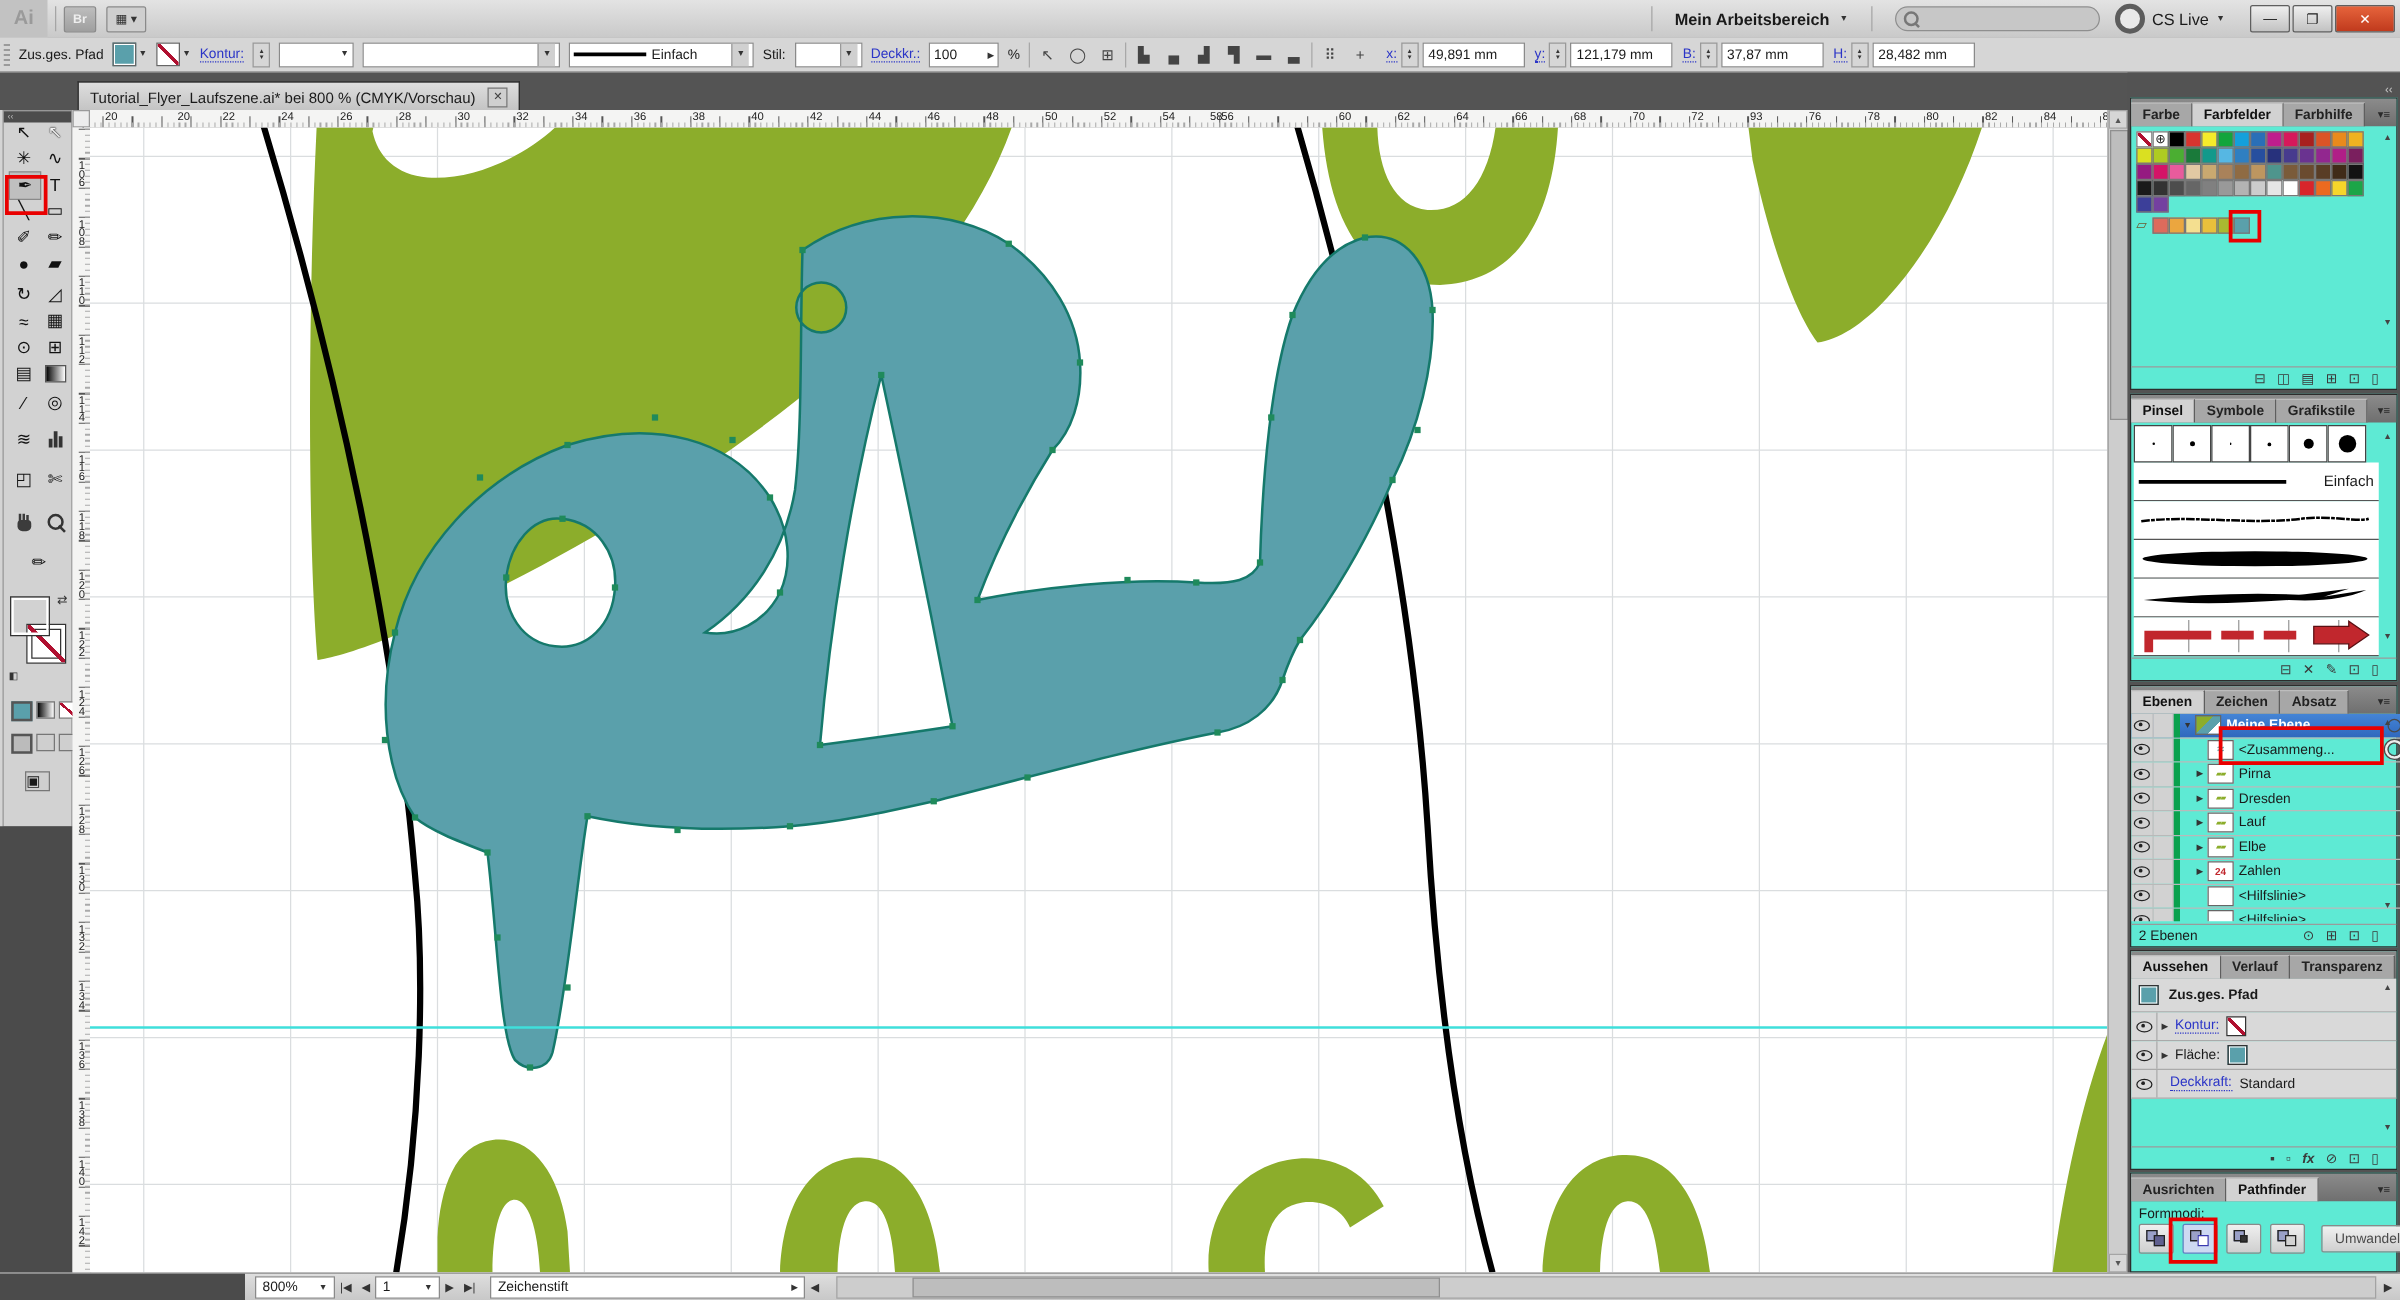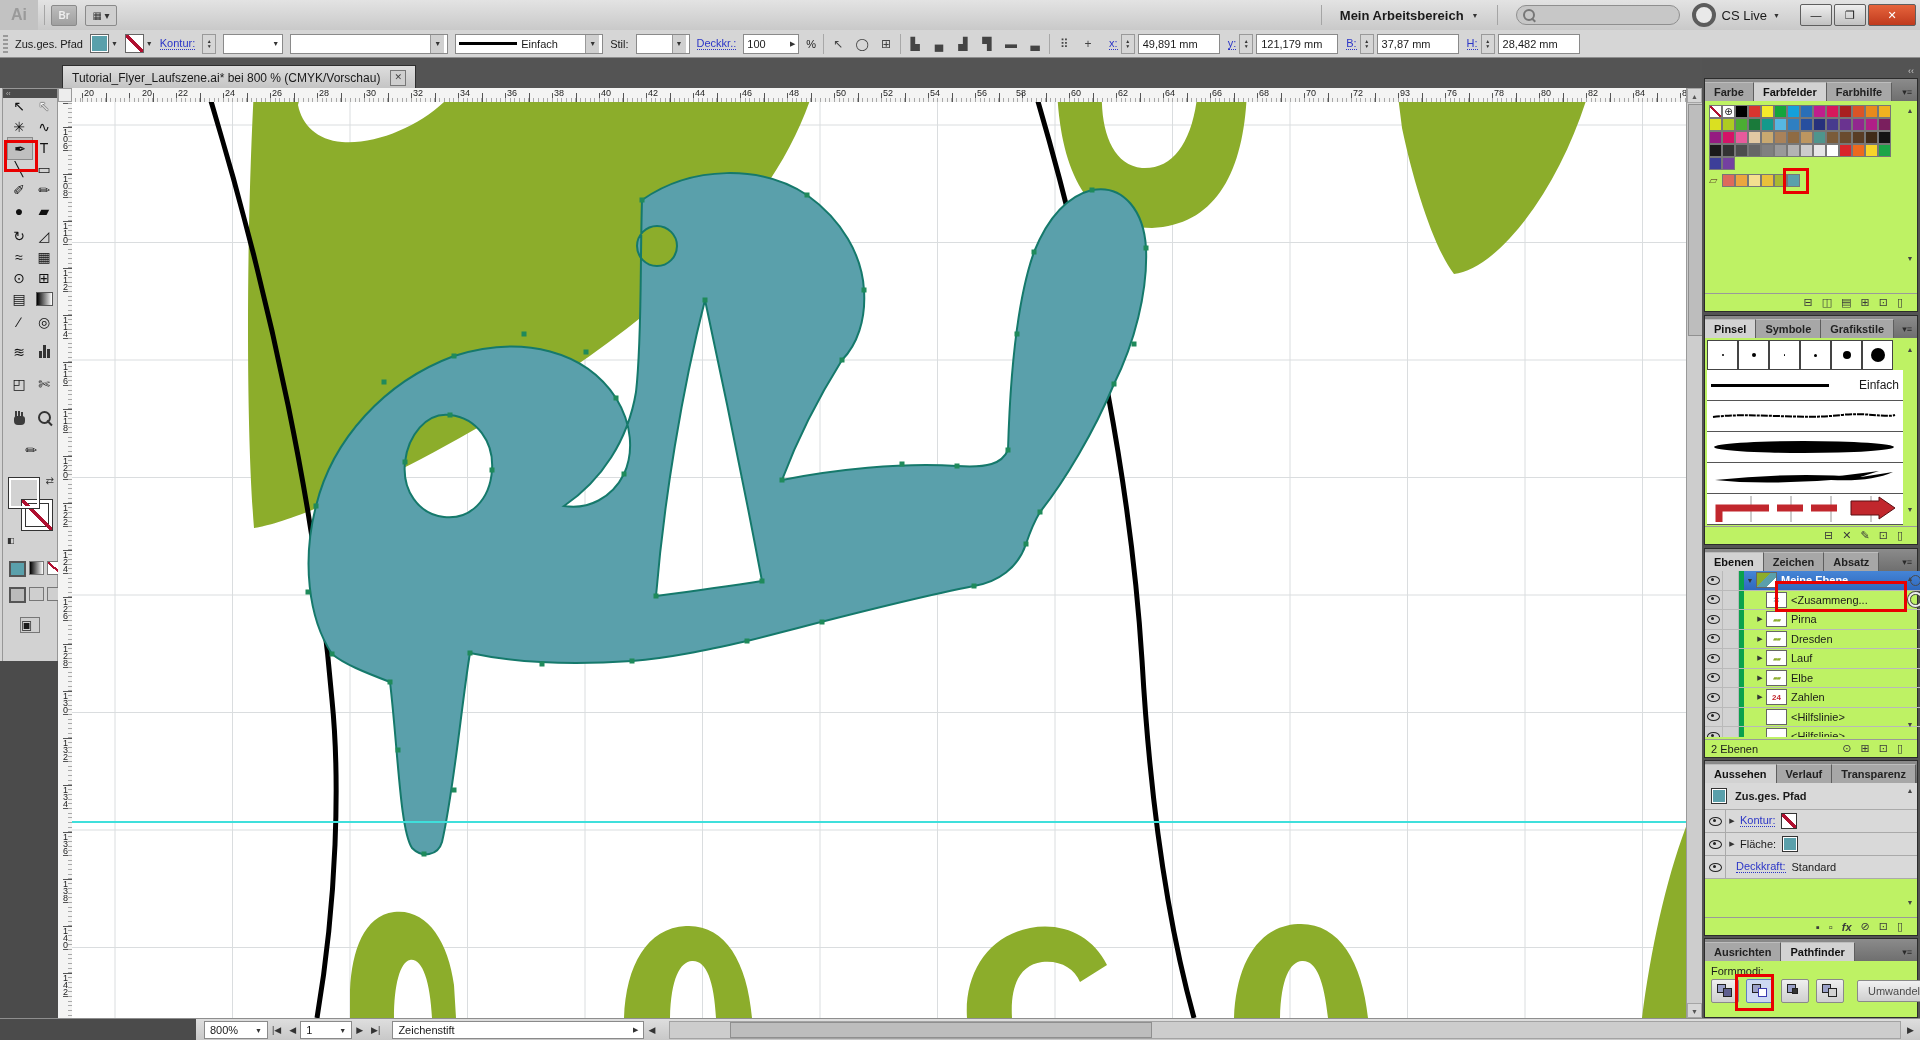--- a/index.html
+++ b/index.html
@@ -99,21 +99,21 @@
           background-size:4px 100%,9px 100%;background-position:right 1px,right 1px;background-repeat:repeat-y;}
   .vr-num{position:absolute;right:4px;font-size:9px;line-height:7px;white-space:pre;text-align:right;color:#222;}
   #page{position:absolute;left:72px;top:102px;width:1614px;height:916px;background:#fff;overflow:hidden;}
   #vscroll{position:absolute;left:1686px;top:88px;width:16px;height:930px;background:#cdcdcd;border-left:1px solid #9a9a9a;box-sizing:border-box;}
   .sbtn{position:absolute;left:0;width:15px;height:15px;font-size:7px;color:#555;text-align:center;line-height:15px;background:#d6d6d6;border:1px solid #a5a5a5;box-sizing:border-box;}
   #vthumb{position:absolute;left:1px;top:16px;width:13px;height:230px;background:#bdbdbd;border:1px solid #909090;}
 
   
   #dockbg{position:absolute;left:1702px;top:58px;width:218px;height:960px;background:#535353;}
   #dock-collapse{position:absolute;left:1702px;top:66px;width:218px;height:11px;color:#ccc;font-size:9px;line-height:11px;text-align:right;padding-right:6px;box-sizing:border-box;}
-  .pgroup{position:absolute;left:1704px;width:214px;background:#bef264;border:1px solid #2c2c2c;box-sizing:border-box;}
+  .pgroup{position:absolute;left:1704px;width:214px;background:#5eead4;border:1px solid #2c2c2c;box-sizing:border-box;}
   .ptabs{height:22px;background:linear-gradient(#8b8b8b,#6f6f6f);display:flex;align-items:flex-end;font-size:11px;font-weight:bold;}
   .ptab{padding:3px 9px 3px;color:#222;background:#a7a7a7;border-right:1px solid #5e5e5e;border-top:1px solid #bdbdbd;}
   .ptab.active{background:#d2d2d2;color:#111;}
   .pmenu{margin-left:auto;color:#2a2a2a;font-size:9px;padding:0 5px 4px;}
   .pscroll{position:absolute;right:1px;font-size:7px;color:#444;width:12px;text-align:center;}
   .pfoot{position:absolute;left:0;bottom:0;width:100%;height:18px;border-top:1px solid #9a9a9a;
          display:flex;align-items:center;justify-content:flex-end;gap:9px;padding:0 14px 0 6px;box-sizing:border-box;}
   .pfoot .fi{color:#3a3a3a;font-size:11px;}
   
   .sw{width:13px;height:13px;box-sizing:border-box;border:1px solid #777;}
@@ -443,21 +443,21 @@
       <div class="hr-num" style="left: 482px;">38</div>
       <div class="hr-num" style="left: 529px;">40</div>
       <div class="hr-num" style="left: 576px;">42</div>
       <div class="hr-num" style="left: 623px;">44</div>
       <div class="hr-num" style="left: 670px;">46</div>
       <div class="hr-num" style="left: 717px;">48</div>
       <div class="hr-num" style="left: 764px;">50</div>
       <div class="hr-num" style="left: 811px;">52</div>
       <div class="hr-num" style="left: 858px;">54</div>
       <div class="hr-num" style="left: 905px;">56</div>
-      <div class="hr-num" style="left: 944px;">58</div>
+      <div class="hr-num" style="left: 896px;">58</div>
       <div class="hr-num" style="left: 999px;">60</div>
       <div class="hr-num" style="left: 1046px;">62</div>
       <div class="hr-num" style="left: 1093px;">64</div>
       <div class="hr-num" style="left: 1140px;">66</div>
       <div class="hr-num" style="left: 1187px;">68</div>
       <div class="hr-num" style="left: 1234px;">70</div>
       <div class="hr-num" style="left: 1281px;">72</div>
       <div class="hr-num" style="left: 1328px;">93</div>
       <div class="hr-num" style="left: 1375px;">76</div>
       <div class="hr-num" style="left: 1422px;">78</div>

